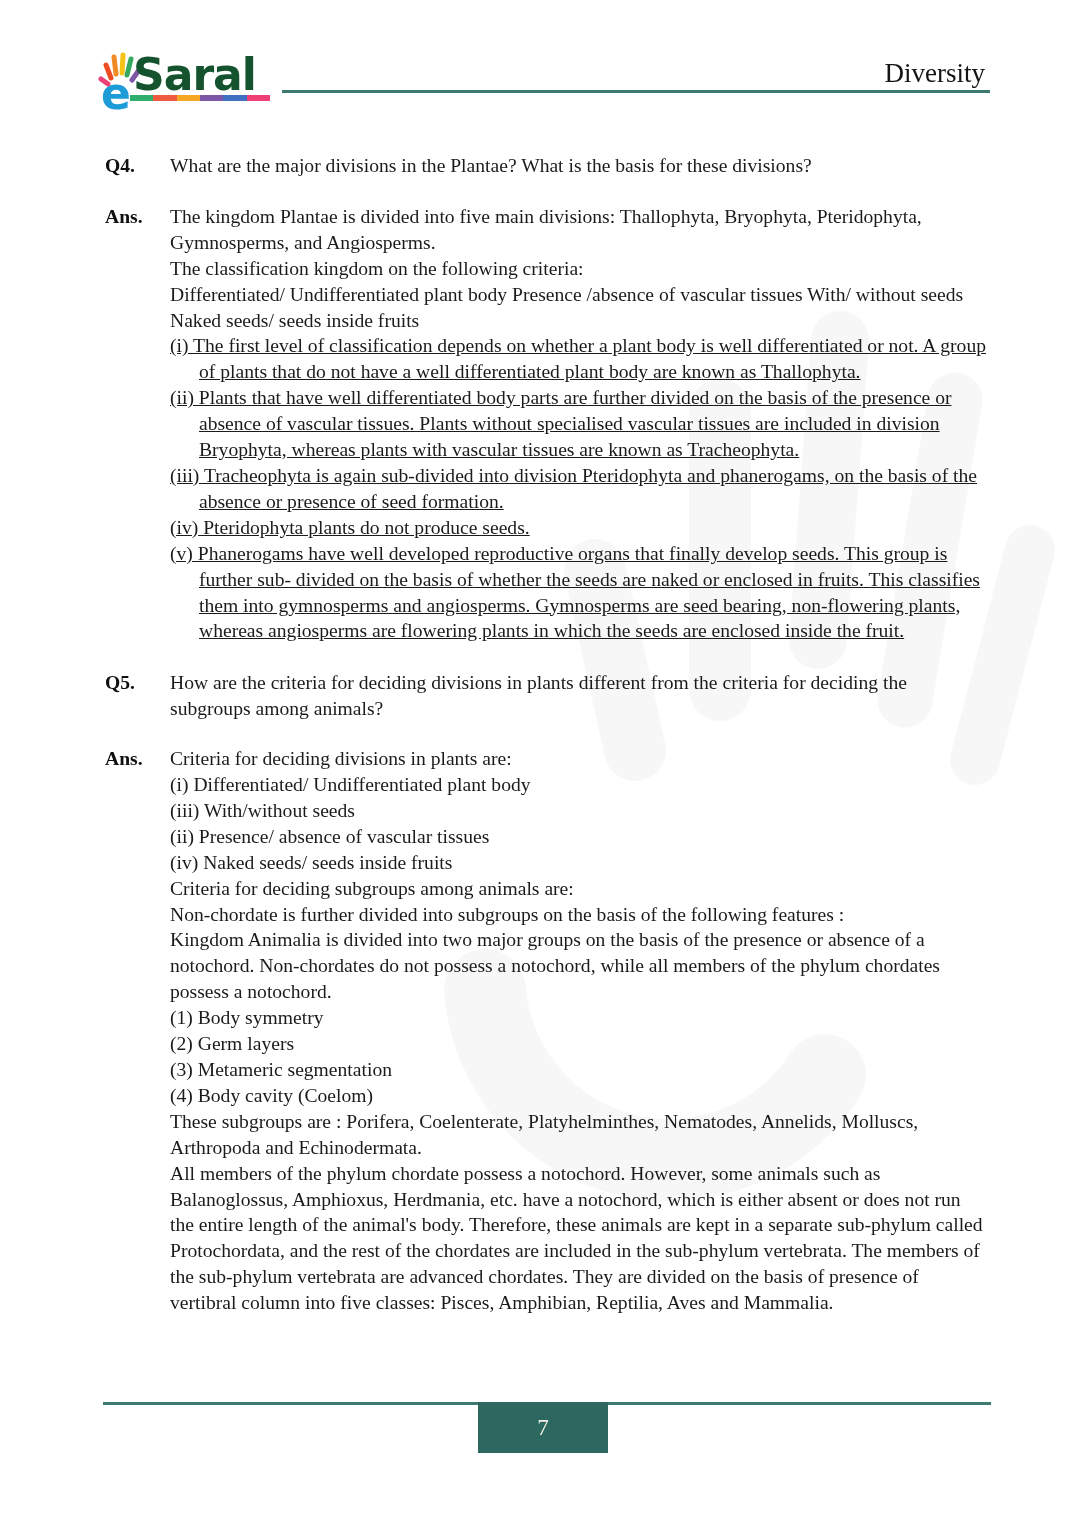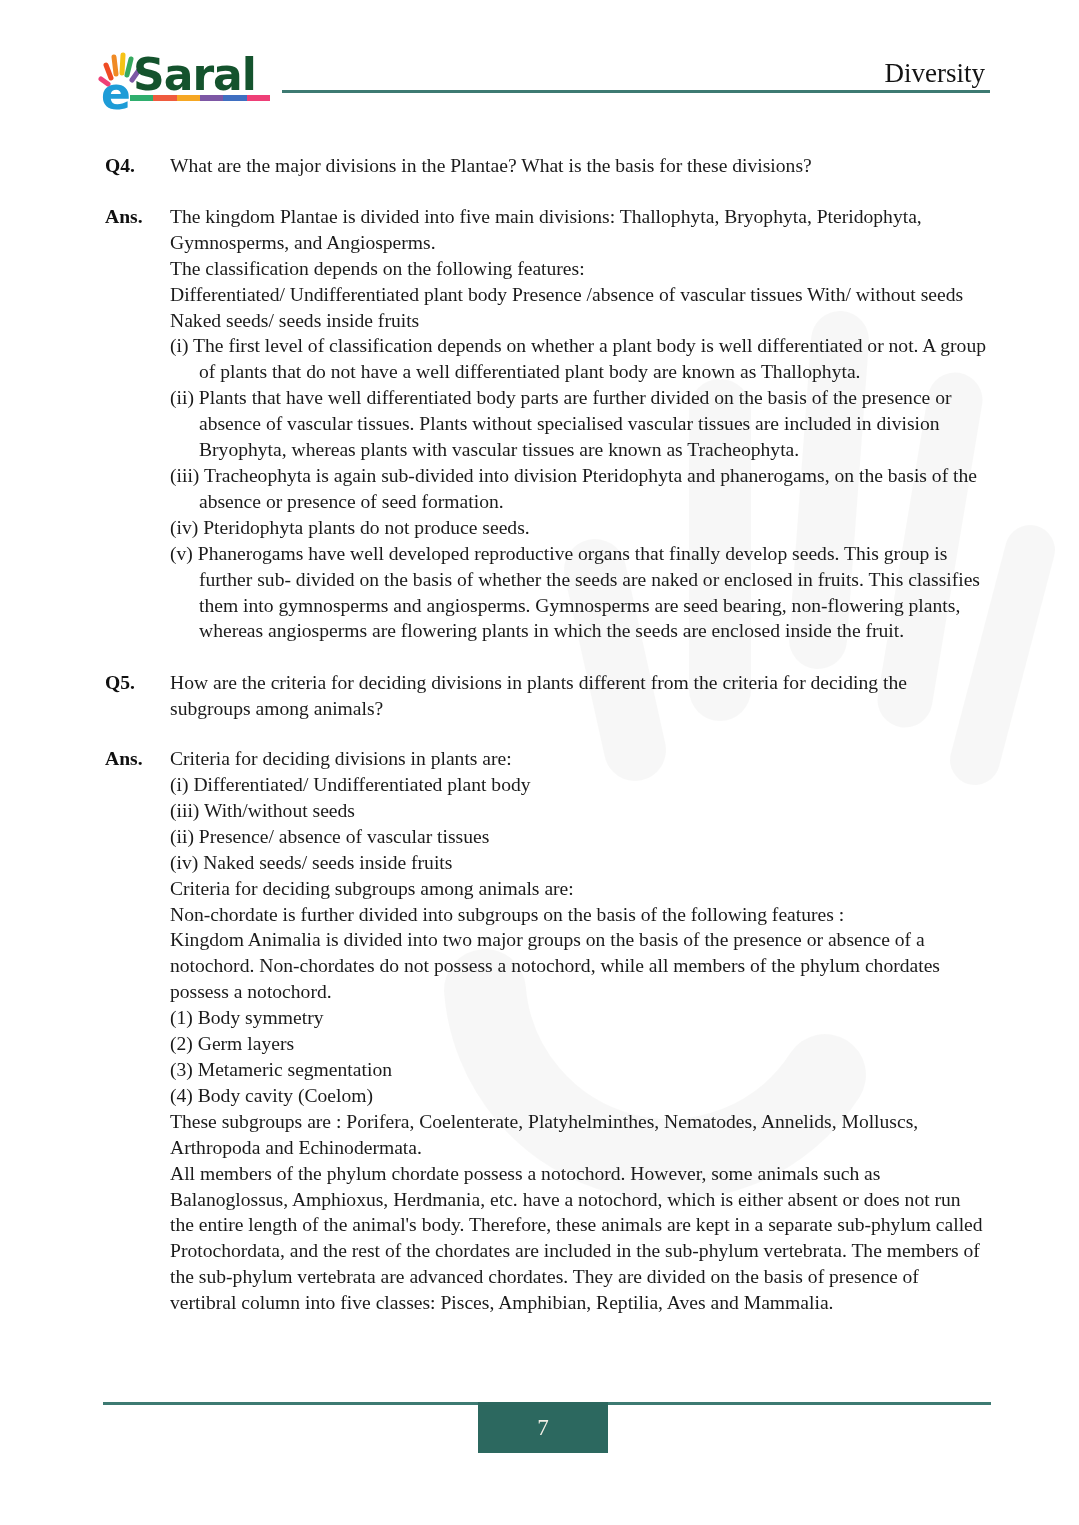--- a/index.html
+++ b/index.html
@@ -45,21 +45,21 @@
   .content {
     position:absolute; left:105px; top:127px; width:882px;
     font-size:19.6px; line-height:25.9px;margin-top:26px;
   }
   .qa-row { display:grid; grid-template-columns:65px 1fr; }
   .qa-label { font-weight:bold; color:#101010; }
   .q-gap   { height:25px; }
   .a-gap   { height:26px; }
   .q5-gap  { height:24px; }
   .blk { }
-  .hang { padding-left:29px; text-indent:-29px; }
+  .hang { padding-left:29px; text-indent:-29px;text-decoration:underline; }
 
   
   .footer-rule {
     position:absolute; left:103px; top:1402px; width:888px; height:3px;
     background:#3d7a72;
   }
   .page-badge {
     position:absolute; left:478px; top:1402px; width:130px; height:51px;
     background:#2c685f;
     display:flex; align-items:center; justify-content:center;
@@ -115,21 +115,21 @@
       <span class="qa-label">Q4.</span>
       <div class="qa-text">What are the major divisions in the Plantae? What is the basis for these divisions?</div>
     </div>
 
     <div class="q-gap"></div>
 
     <div class="qa-row">
       <span class="qa-label">Ans.</span>
       <div class="qa-text">
         <div class="blk">The kingdom Plantae is divided into five main divisions: Thallophyta, Bryophyta, Pteridophyta, Gymnosperms, and Angiosperms.</div>
-        <div class="blk">The classification depends on the following features:</div>
+        <div class="blk">The classification kingdom on the following criteria:</div>
         <div class="blk">Differentiated/ Undifferentiated plant body Presence /absence of vascular tissues With/ without seeds Naked seeds/ seeds inside fruits</div>
         <div class="blk hang">(i) The first level of classification depends on whether a plant body is well differentiated or not. A group of plants that do not have a well differentiated plant body are known as Thallophyta.</div>
         <div class="blk hang">(ii) Plants that have well differentiated body parts are further divided on the basis of the presence or absence of vascular tissues. Plants without specialised vascular tissues are included in division Bryophyta, whereas plants with vascular tissues are known as Tracheophyta.</div>
         <div class="blk hang">(iii) Tracheophyta is again sub-divided into division Pteridophyta and phanerogams, on the basis of the absence or presence of seed formation.</div>
         <div class="blk hang">(iv) Pteridophyta plants do not produce seeds.</div>
         <div class="blk hang">(v) Phanerogams have well developed reproductive organs that finally develop seeds. This group is further sub- divided on the basis of whether the seeds are naked or enclosed in fruits. This classifies them into gymnosperms and angiosperms. Gymnosperms are seed bearing, non-flowering plants, whereas angiosperms are flowering plants in which the seeds are enclosed inside the fruit.</div>
       </div>
     </div>
 
     <div class="a-gap"></div>

